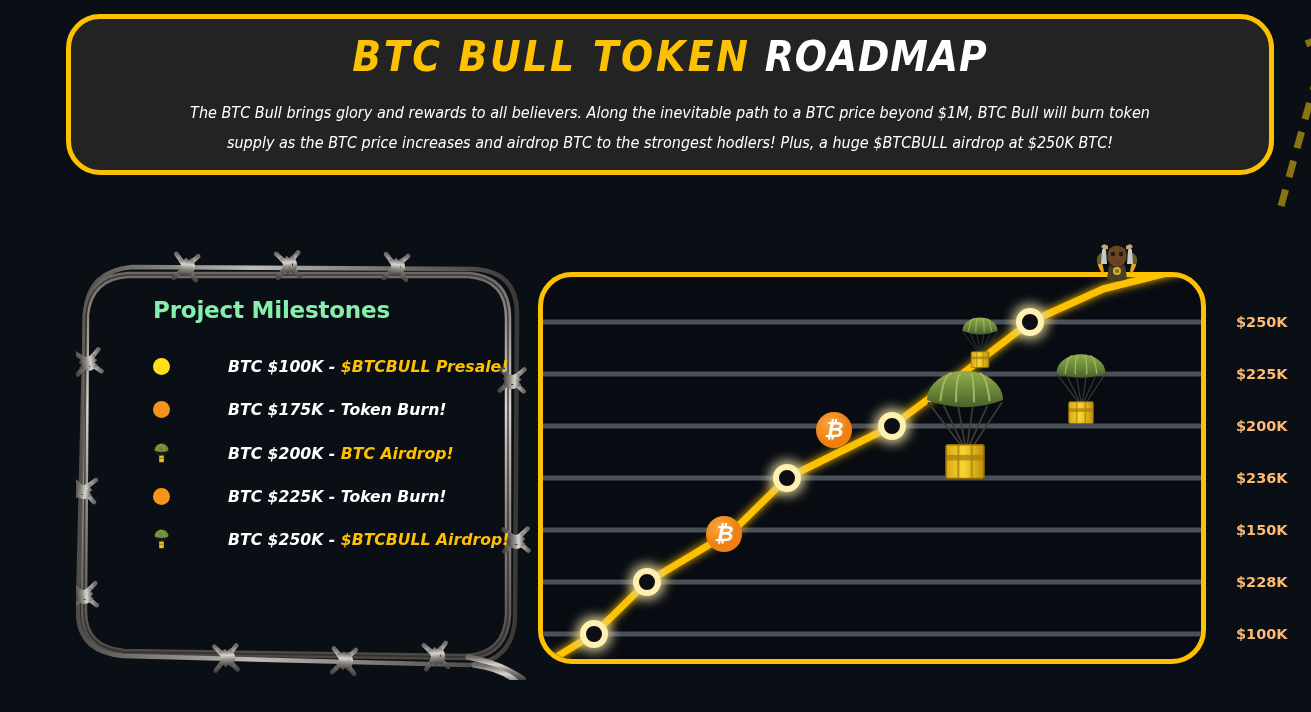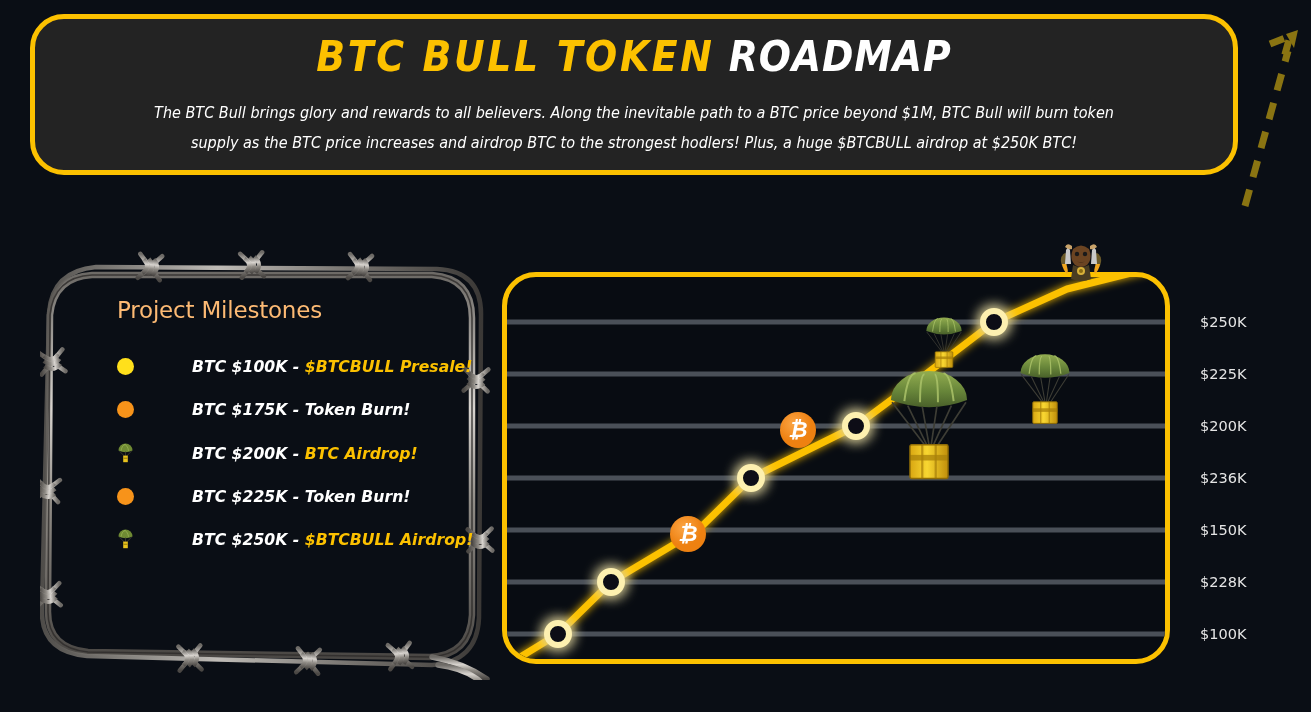--- a/index.html
+++ b/index.html
@@ -2,21 +2,21 @@
 <html><head>
 <meta charset="utf-8">
 <style>
   * { margin:0; padding:0; box-sizing:border-box; }
   html, body {
     width:1311px; height:712px;
     background:#0a0e15;
     font-family:"Liberation Sans", sans-serif;
     overflow:hidden;
   }
-  #root { position:relative; width:1125px; height:712px; background:#0a0e15; }
+  #root { position:relative; width:1125px; height:712px; background:#0a0e15;margin-left:36px; }
 
   
   .header-panel{
     position:absolute; left:30px; top:14px; width:1208px; height:161px;
     background:#232323; border:5px solid #FCC100; border-radius:34px;
     display:flex; flex-direction:column; align-items:center; justify-content:center;
   }
   .title-row{ display:flex; align-items:baseline; justify-content:center;
     font-family:"DejaVu Sans", sans-serif; font-weight:bold; font-style:italic;
     font-size:43px; letter-spacing:3px; white-space:nowrap;
@@ -30,22 +30,22 @@
   }
 
   
   .arrow-wrap{ position:absolute; left:1240px; top:6px; width:70px; height:250px; }
 
   
   .milestones-block{ position:absolute; left:40px; top:240px; width:460px; height:440px; }
   .wire-svg{ position:absolute; left:0; top:0; width:460px; height:440px; }
   .ms-title{
     position:absolute; left:77px; top:57px;
-    color:#fdba74; font-family:"DejaVu Sans", sans-serif;
-    font-weight:normal; font-size:23px; letter-spacing:-0.2px;
+    color:#86efac; font-family:"DejaVu Sans", sans-serif;
+    font-weight:bold; font-size:23px; letter-spacing:-0.2px;
   }
   .ms-list{ position:absolute; left:77px; top:105px; width:380px; }
   .ms-item{ display:flex; align-items:center; height:43.3px;gap:40px; }
   .ms-dot{ width:17px; height:17px; border-radius:50%; flex:0 0 17px; margin-right:18px; }
   .ms-chute{ width:17px; flex:0 0 17px; margin-right:18px; display:flex;
              align-items:center; justify-content:center; }
   .ms-text{ font-family:"DejaVu Sans", sans-serif; font-style:italic;
             font-weight:bold; font-size:16.5px; color:#ffffff; white-space:nowrap;
             transform:scaleX(0.95); transform-origin:left center;}
   .ms-text .hl{ color:#FCC100; }
@@ -53,22 +53,22 @@
   
   .chart-panel{
     position:absolute; left:502px; top:272px; width:668px; height:392px;
     border:5px solid #FCC100; border-radius:34px;
     background:#080c12; overflow:hidden;
   }
   .chart-svg{ position:absolute; left:0; top:0; width:658px; height:382px; }
 
   .axis-labels{ position:absolute; left:1200px; top:272px; width:100px; height:392px; }
   .axis-tick{
-    position:absolute; left:0; color:#e5e5e5;
-    font-family:"DejaVu Sans", sans-serif; font-weight:normal; font-size:14.5px;
+    position:absolute; left:0; color:#fdba74;
+    font-family:"DejaVu Sans", sans-serif; font-weight:bold; font-size:14.5px;
     transform:translateY(-50%);
   }
   .bull-icon{ position:absolute; left:1055px; top:233px; width:52px; height:52px; }
 </style>
 </head>
 <body>
 
 <div id="root">
 
   <div class="header-panel">

